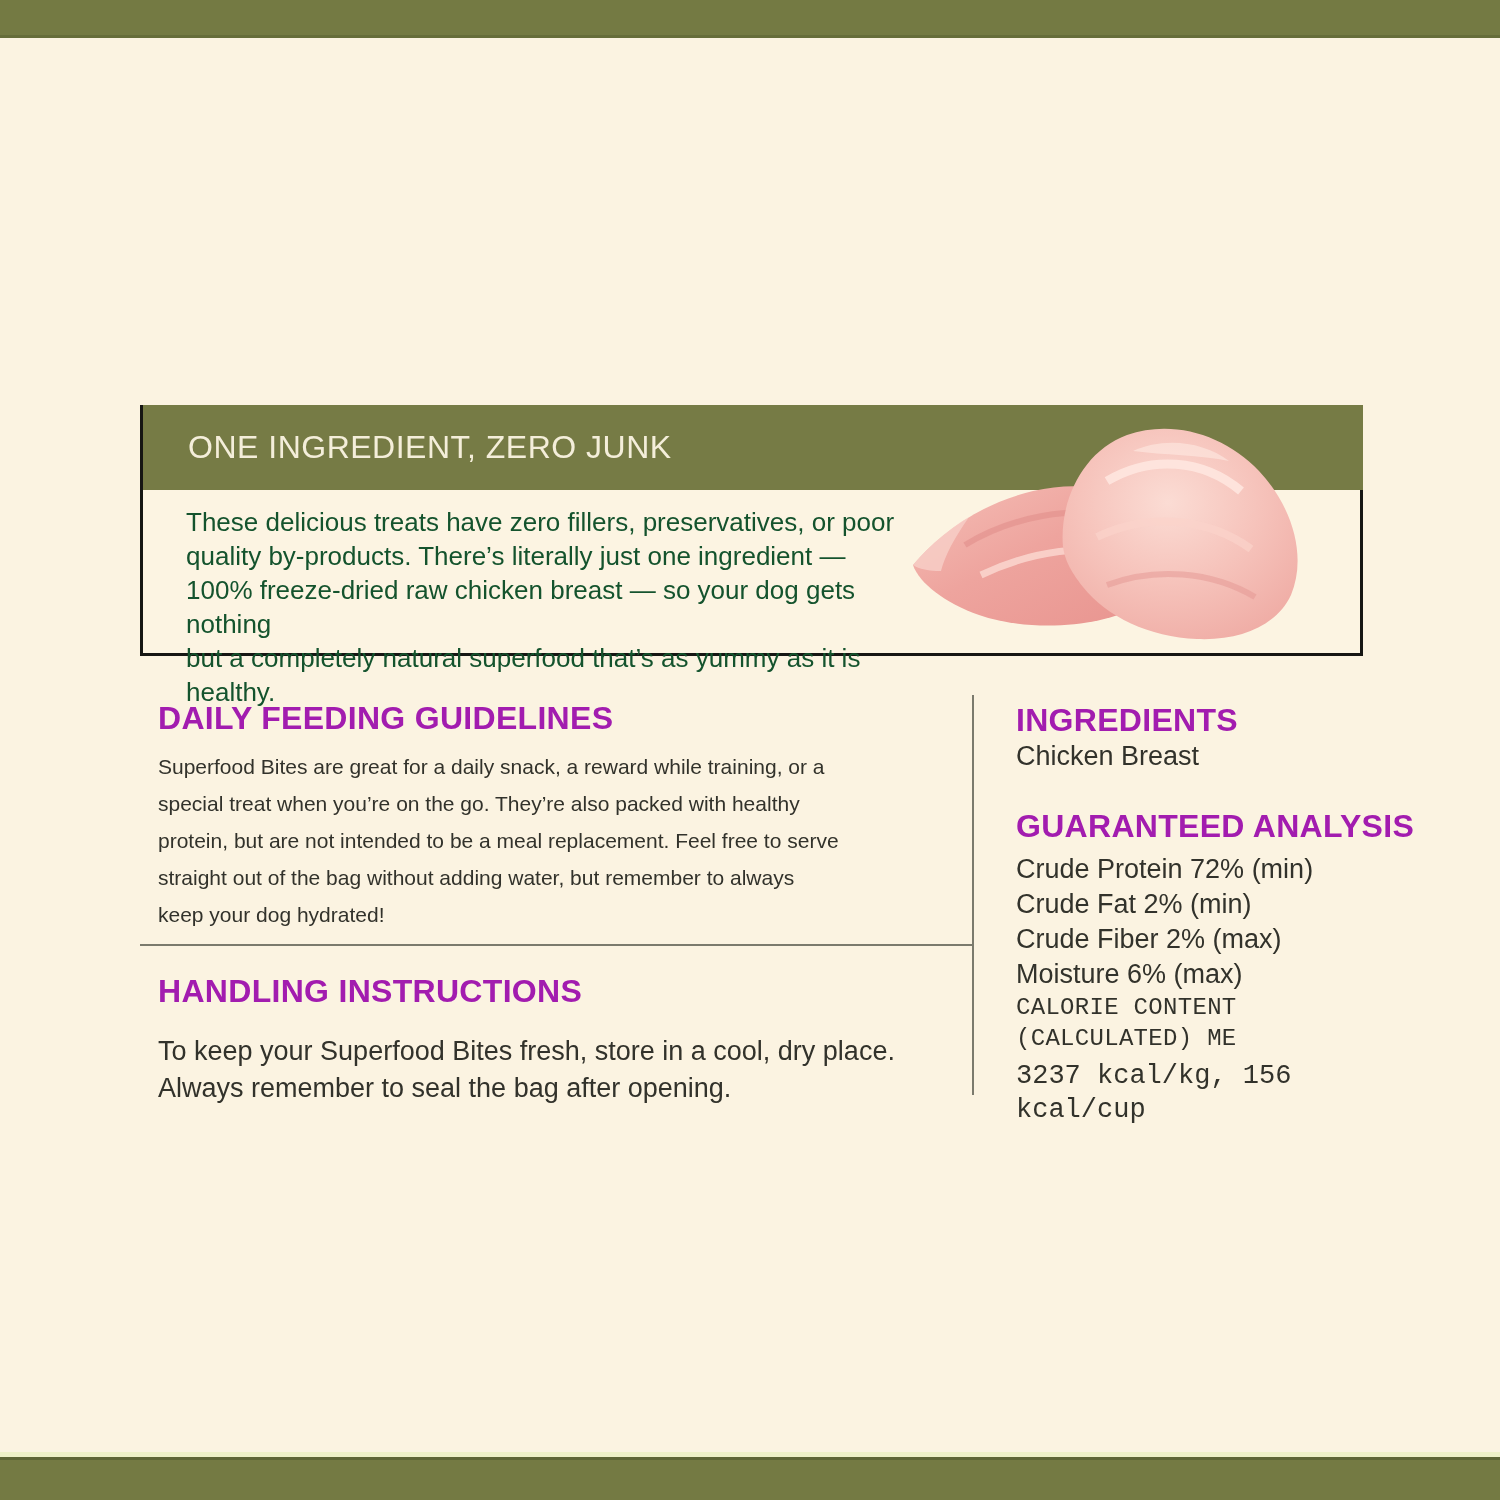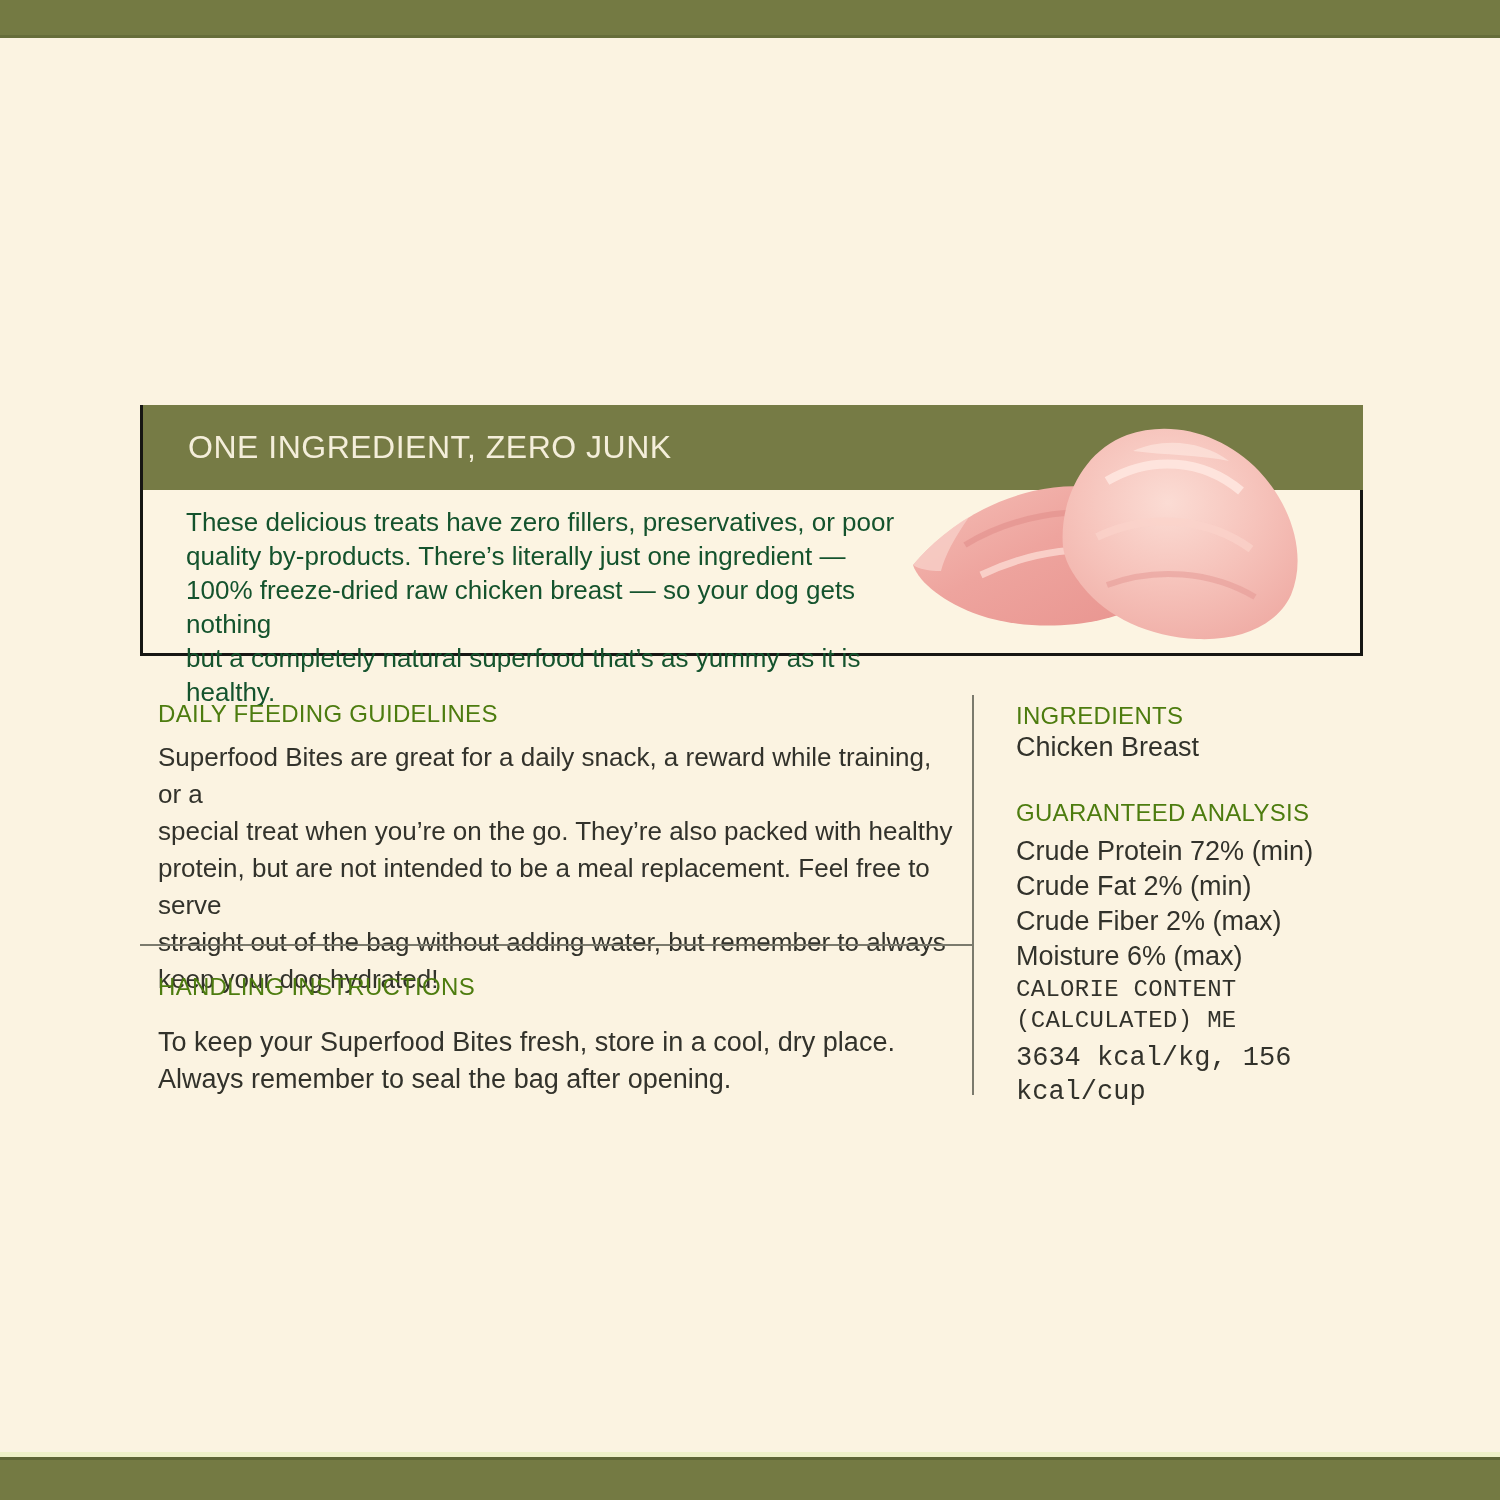--- a/index.html
+++ b/index.html
@@ -33,24 +33,24 @@
     font-size:32px;letter-spacing:0.5px;color:#f4eeda;font-weight:400;
   }
   .box-body{
     position:absolute;left:43px;top:97px;width:760px;
     font-size:26px;line-height:34px;color:#14532d;
   }
   .chicken{position:absolute;left:768px;top:17px;width:400px;height:218px;}
 
   
   .section-heading{
-    font-size:24px;letter-spacing:0.3px;color:#4d7c0f;font-weight:400;
+    font-size:32px;letter-spacing:0.3px;color:#a21caf;font-weight:700;
   }
   .feeding{position:absolute;left:158px;top:700px;width:800px;}
-  .feeding .para{margin-top:11px;font-size:26px;line-height:37px;}
+  .feeding .para{margin-top:11px;font-size:21px;line-height:37px;}
   .h-divider{
     position:absolute;left:140px;top:944px;width:833px;height:0;
     border-top:2px solid #7b7a6d;
   }
   .handling{position:absolute;left:158px;top:973px;width:800px;}
   .handling .para{margin-top:23px;font-size:27px;line-height:37px;}
 
   
   .v-divider{
     position:absolute;left:972px;top:695px;height:400px;width:0;
@@ -147,21 +147,21 @@
         <div>Crude Protein 72% (min)</div>
         <div>Crude Fat 2% (min)</div>
         <div>Crude Fiber 2% (max)</div>
         <div>Moisture 6% (max)</div>
       </div>
     </div>
 
     <div class="calories">
       <div class="cal-heading">CALORIE CONTENT</div>
       <div class="cal-heading">(CALCULATED) ME</div>
-      <div class="cal-value">3634 kcal/kg, 156 kcal/cup</div>
+      <div class="cal-value">3237 kcal/kg, 156 kcal/cup</div>
     </div>
   </div>
 
   <div class="bottom-bar-pale"></div>
   <div class="bottom-bar-edge"></div>
   <div class="bottom-bar"></div>
 
 </div>
 
 </body></html>

